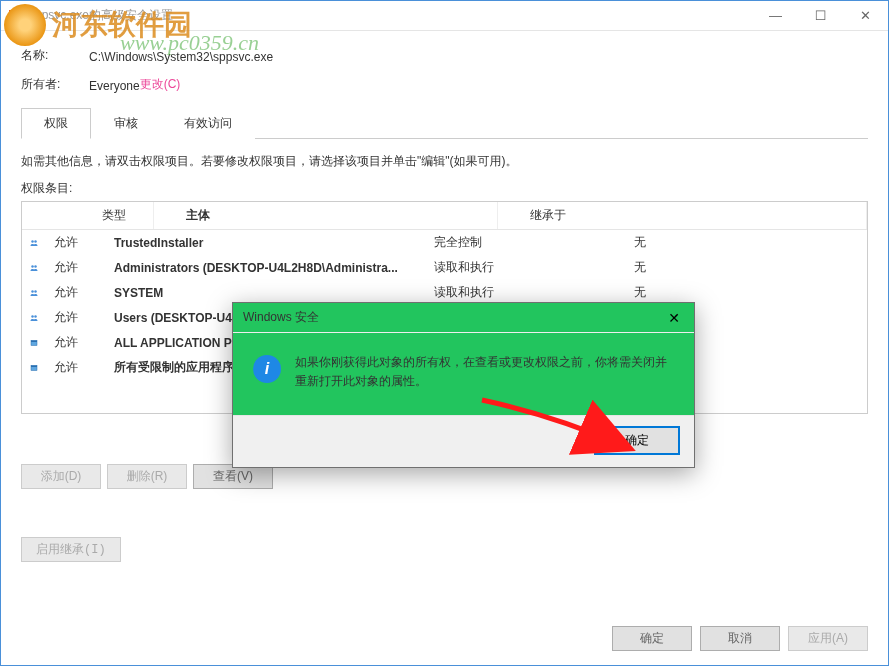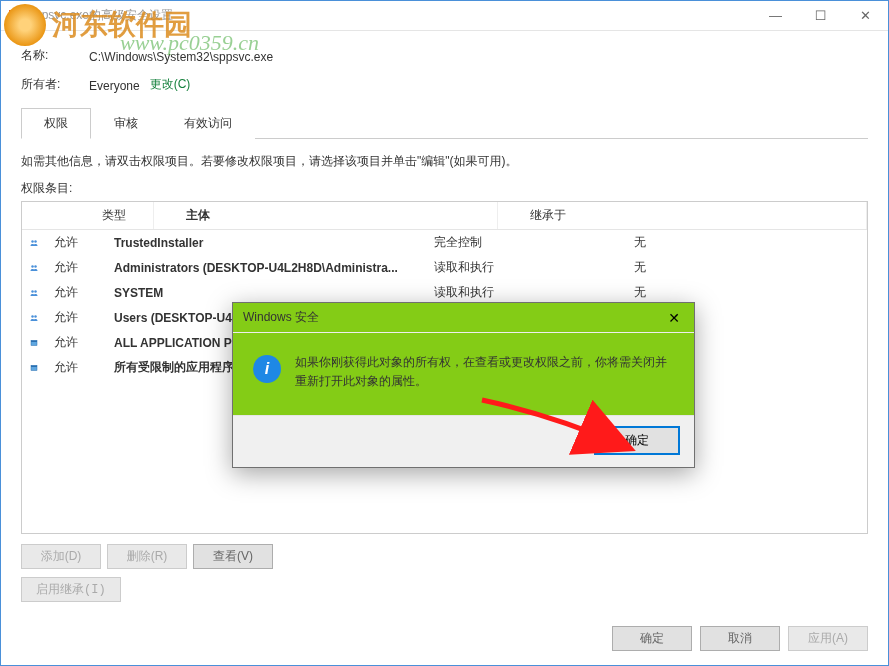--- a/index.html
+++ b/index.html
@@ -55,21 +55,21 @@
       display: flex;
       flex-direction: column;
     }
     .field-row {
       display: flex;
       align-items: flex-end;
       padding: 6px 0;
     }
     .field-label { width: 68px; color: #333; }
     .field-value { color: #333; }
-    .change-link { color: #15803d; margin-left: 10px; cursor: pointer; }
+    .change-link { color: #ec4899; cursor: pointer; }
     .tabs {
       display: flex;
       border-bottom: 1px solid #ccc;
       margin-top: 8px;
     }
     .tab {
       padding: 6px 22px;
       border: 1px solid transparent;
       border-bottom: none;
       cursor: pointer;
@@ -125,20 +125,21 @@
     .btn-row.second { margin-top: 8px; font-family: Liberation Mono, monospace; }
     .win-btn {
       min-width: 80px;
       padding: 3px 14px;
       background: #e1e1e1;
       border: 1px solid #adadad;
       color: #666;
       cursor: pointer;
       font-family: inherit;
       font-size: 12px;
+      margin-top: 40px;
     }
     .win-btn.disabled {
       color: #aaa;
       background: #e9e9e9;
       border-color: #ccc;
     }
     .bottom-row {
       display: flex;
       justify-content: flex-end;
       gap: 8px;
@@ -174,21 +175,21 @@
       pointer-events: none;
       z-index: 5;
       font-family: cursive;
     }
     
     .modal {
       position: absolute;
       left: 232px;
       top: 302px;
       width: 463px;
-      background: #84cc16;
+      background: #22c55e;
       border: 1px solid #707070;
       box-shadow: 0 6px 24px rgba(0,0,0,0.35);
       z-index: 20;
       display: flex;
       flex-direction: column;
     }
     .modal-titlebar {
       height: 30px;
       display: flex;
       align-items: center;

